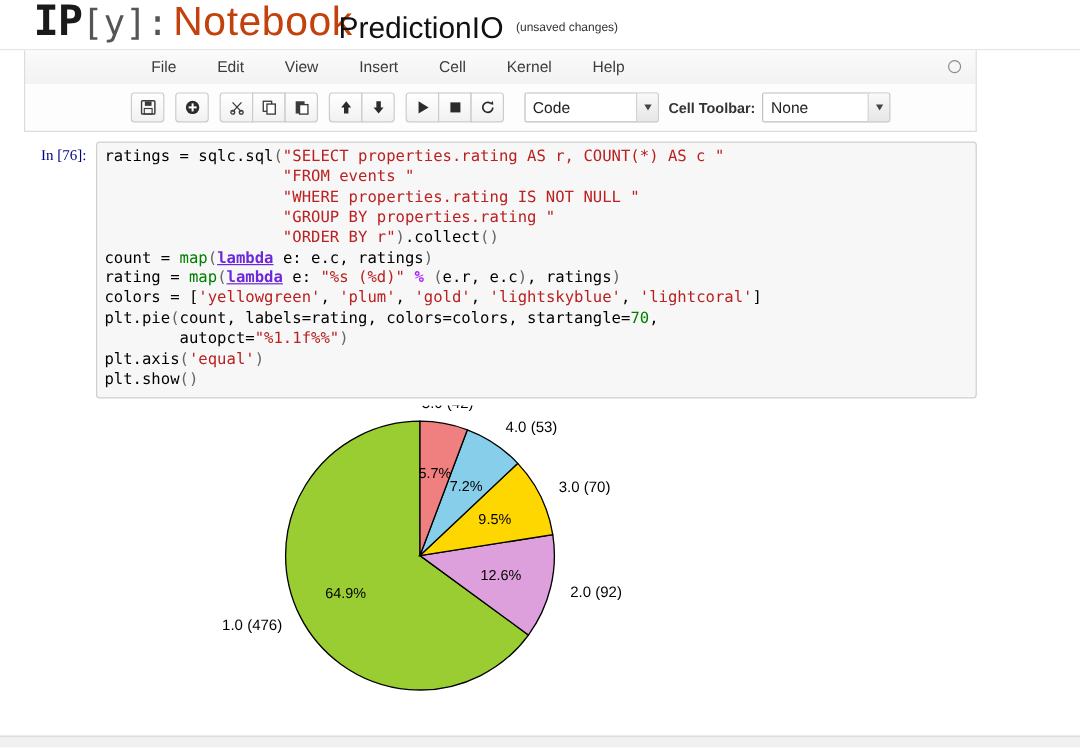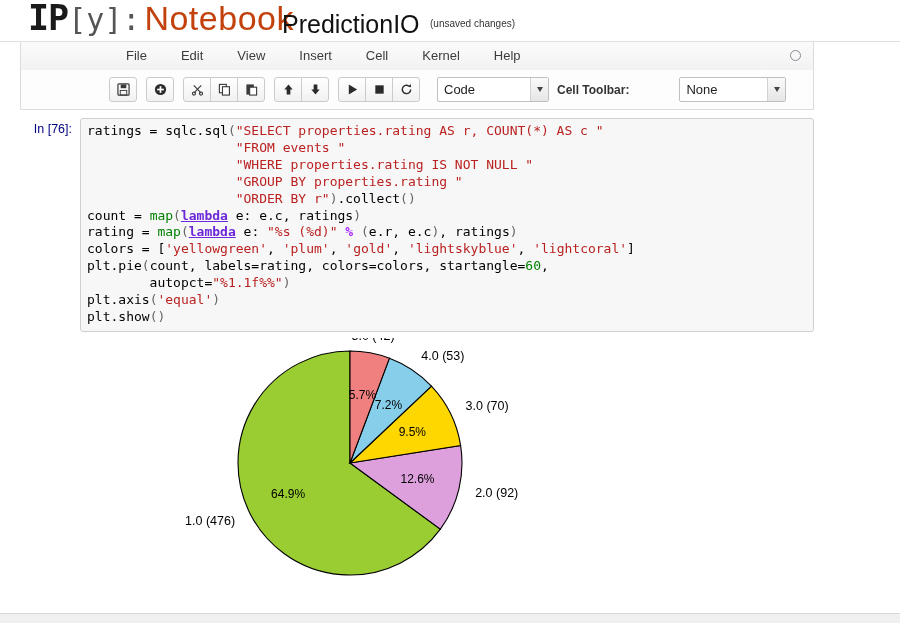--- a/index.html
+++ b/index.html
@@ -153,21 +153,20 @@
     cursor: pointer;
     box-sizing: border-box;
   }
   .btn-group .tb-btn:first-child { margin-left: 0; border-radius: 3px 0 0 3px; }
   .btn-group .tb-btn:last-child  { border-radius: 0 3px 3px 0; }
   .btn-group .tb-btn:only-child  { border-radius: 3px; }
   .tb-btn svg { display: block; }
   .select-wrap {
     position: relative;
     display: inline-block;
-    margin-left: 44px;
   }
   .select-box {
     height: 25px;
     border: 1px solid #c0c0c0;
     background: #fff;
     border-radius: 2px;
     display: flex;
     align-items: center;
     box-sizing: border-box;
     cursor: pointer;
@@ -213,21 +212,21 @@
     position: relative;
     display: flex;
     padding-top: 8px;
   }
   .prompt {
     width: 80px;
     min-width: 80px;
     text-align: right;
     padding-right: 8px;
     padding-top: 4px;
-    font-family: Liberation Sans, sans-serif;
+    font-family: Liberation Serif, serif;
     font-size: 12.5px;
     color: #000080;
     font-weight: normal;
     box-sizing: border-box;
   }
   .input-area {
     flex: 1;
     margin-right: 86px;
   }
   .code-box {
@@ -405,21 +404,21 @@
     <div class="prompt">In [76]:</div>
     <div class="input-area">
       <div class="code-box" id="codebox">ratings = sqlc.sql<span class="tok-punc">(</span><span class="tok-str">"SELECT properties.rating AS r, COUNT(*) AS c "</span>
                    <span class="tok-str">"FROM events "</span>
                    <span class="tok-str">"WHERE properties.rating IS NOT NULL "</span>
                    <span class="tok-str">"GROUP BY properties.rating "</span>
                    <span class="tok-str">"ORDER BY r"</span><span class="tok-punc">)</span>.collect<span class="tok-punc">(</span><span class="tok-punc">)</span>
 count = <span class="tok-builtin">map</span><span class="tok-punc">(</span><span class="tok-kw">lambda</span> e: e.c, ratings<span class="tok-punc">)</span>
 rating = <span class="tok-builtin">map</span><span class="tok-punc">(</span><span class="tok-kw">lambda</span> e: <span class="tok-str">"%s (%d)"</span> <span class="tok-op">%</span> <span class="tok-punc">(</span>e.r, e.c<span class="tok-punc">)</span>, ratings<span class="tok-punc">)</span>
 colors = [<span class="tok-str">'yellowgreen'</span>, <span class="tok-str">'plum'</span>, <span class="tok-str">'gold'</span>, <span class="tok-str">'lightskyblue'</span>, <span class="tok-str">'lightcoral'</span>]
-plt.pie<span class="tok-punc">(</span>count, labels=rating, colors=colors, startangle=<span class="tok-num">60</span>,
+plt.pie<span class="tok-punc">(</span>count, labels=rating, colors=colors, startangle=<span class="tok-num">70</span>,
         autopct=<span class="tok-str">"%1.1f%%"</span><span class="tok-punc">)</span>
 plt.axis<span class="tok-punc">(</span><span class="tok-str">'equal'</span><span class="tok-punc">)</span>
 plt.show<span class="tok-punc">(</span><span class="tok-punc">)</span></div>
     </div>
   </div>
 
   <div class="output-area">
     <div class="pie-figure">
       <svg width="560" height="250" viewBox="0 0 560 250">
         <g id="pie-group">

